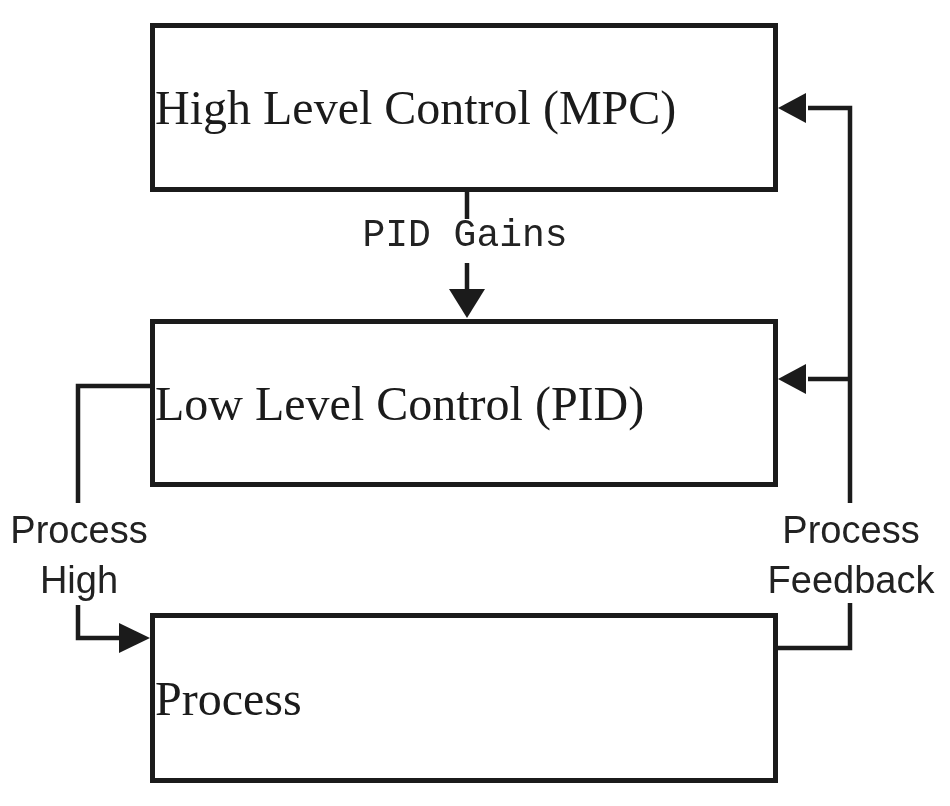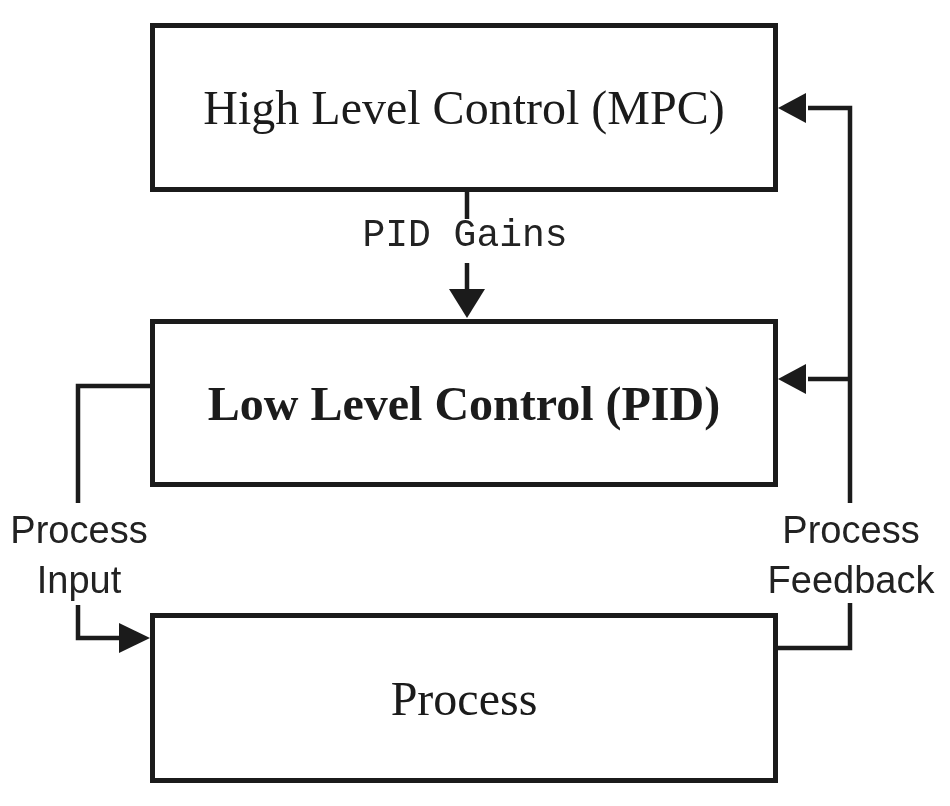--- a/index.html
+++ b/index.html
@@ -22,30 +22,29 @@
     width: 950px;
     height: 806px;
   }
   .node {
     position: absolute;
     box-sizing: border-box;
     border: 5px solid #1b1b1b;
     background: #ffffff;
     display: flex;
     align-items: center;
-    justify-content: center;
   }
   .node-label {
     font-family: "Liberation Serif", serif;
     font-size: 48px;
     color: #1b1b1b;
     white-space: nowrap;
   }
   .node-high { left: 150px; top: 23px;  width: 628px; height: 169px; }
-  .node-low  { left: 150px; top: 319px; width: 628px; height: 168px; font-weight: bold; }
+  .node-low  { left: 150px; top: 319px; width: 628px; height: 168px; }
   .node-proc { left: 150px; top: 613px; width: 628px; height: 170px; }
 
   .edge-label {
     position: absolute;
     color: #222222;
     font-size: 38px;
     font-weight: 500;
     text-align: center;
     line-height: 50px;
     white-space: nowrap;
@@ -95,21 +94,21 @@
   <div class="node node-proc">
     <span class="node-label">Process</span>
   </div>
 
   <div class="edge-label label-pid-gains">
     <span>PID Gains</span>
   </div>
 
   <div class="edge-label label-process-input">
     <span>Process</span>
-    <span>Input</span>
+    <span>High</span>
   </div>
 
   <div class="edge-label label-process-feedback">
     <span>Process</span>
     <span>Feedback</span>
   </div>
 
 </div>
 
 </body></html>

